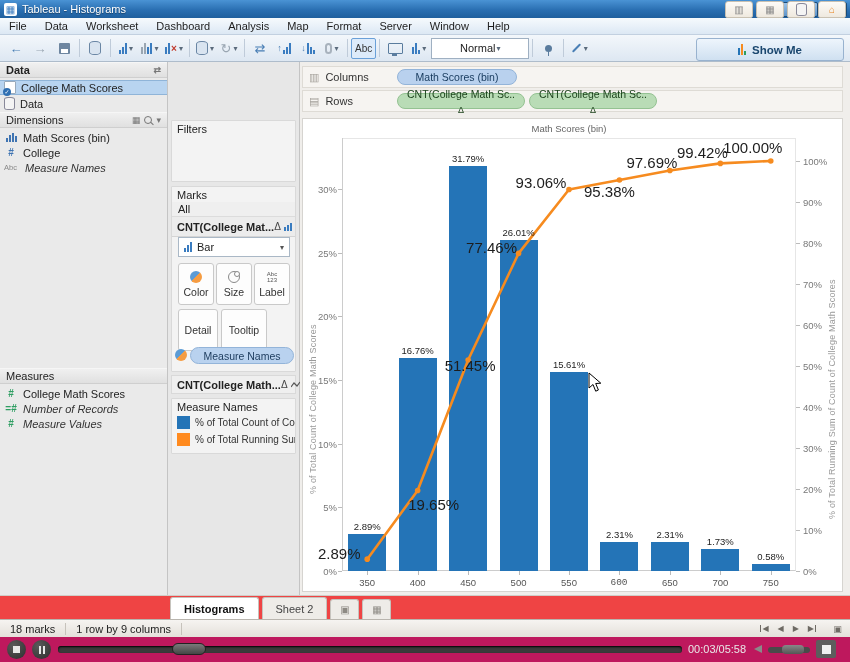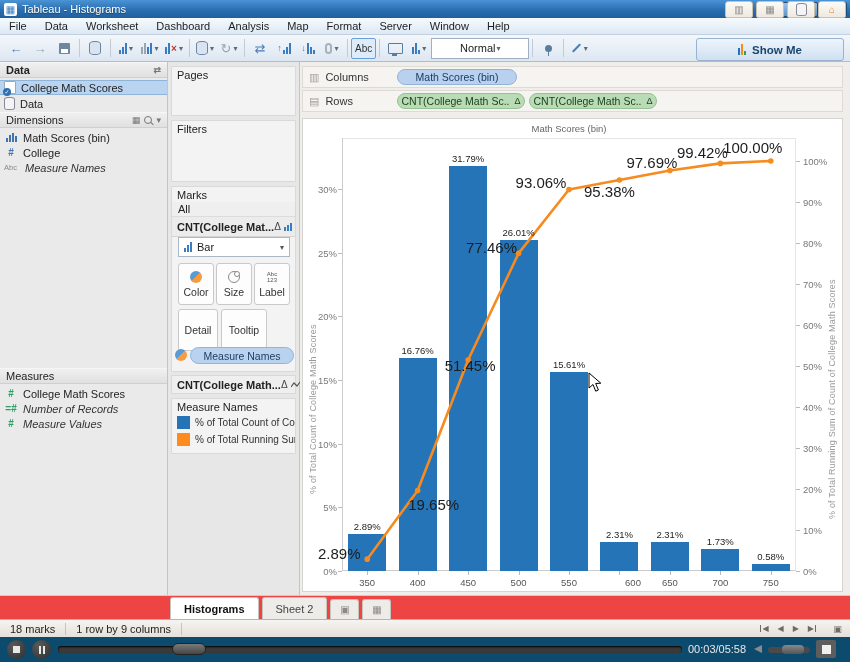--- a/index.html
+++ b/index.html
@@ -84,21 +84,21 @@
   .legend-sw{width:13px;height:13px;display:inline-block;flex:none;}
   .legrow{height:17px;display:flex;align-items:center;gap:5px;padding:0 5px;font-size:10px;color:#333;white-space:nowrap;overflow:hidden;}
 
   
   .viewarea{position:absolute;left:300px;top:0;width:550px;height:533px;background:#f0eeeb;}
   .shelf-row{position:absolute;left:2px;width:541px;height:22px;background:#f6f4f1;border:1px solid #dedbd5;display:flex;align-items:center;box-sizing:border-box;}
   .shelf-lab{width:88px;display:flex;align-items:center;gap:6px;padding-left:6px;color:#333;}
   .shelf-lab .gic{color:#a5a29c;font-size:11px;}
   .pill{height:16px;border-radius:8px;display:inline-flex;align-items:center;justify-content:center;font-size:10.5px;padding:0 10px;margin-right:4px;white-space:nowrap;box-sizing:border-box;}
   .pill.blue{background:#b9d1ee;border:1px solid #93b4d9;color:#16395c;width:120px;}
-  .pill.green{background:#b9dcb6;border:1px solid #94c292;color:#1c431c;width:128px;gap:5px;}
+  .pill.green{background:#b9dcb6;border:1px solid #94c292;color:#1c431c;width:128px;gap:5px;flex-direction:column;}
   .pill .delta{font-size:9px;}
 
   .canvas{position:absolute;left:2px;top:56px;width:541px;height:474px;background:#fff;border:1px solid #d6d4d0;box-sizing:border-box;}
   .chart-title{position:absolute;left:39px;top:0;width:454px;height:19px;border-bottom:1px solid #e6e6e6;display:flex;align-items:center;justify-content:center;color:#666;font-size:9.5px;}
   .plotborder{position:absolute;left:39px;top:19px;width:454px;height:433px;border-left:1px solid #cccccc;border-bottom:1px solid #cccccc;border-right:1px solid #e6e6e6;box-sizing:border-box;}
   .bar{position:absolute;width:38px;}
   .blabel{position:absolute;transform:translateX(-50%);font-size:9.5px;color:#1d1d1d;white-space:nowrap;}
   .llabel{position:absolute;transform:translateX(-50%);font-size:15px;color:#1d1d1d;white-space:nowrap;}
   .tickl{position:absolute;font-size:9.5px;color:#787878;white-space:nowrap;}
   .tickmark{position:absolute;background:#bbb;}
@@ -115,21 +115,21 @@
   
   .statusbar{position:absolute;left:0;top:619px;width:850px;height:18px;background:linear-gradient(#f6f4f1,#e4e0da);border-top:1px solid #b9b5ae;display:flex;align-items:center;box-sizing:border-box;color:#222;}
   .statusbar .st{margin-left:10px;white-space:nowrap;}
   .statusbar .ssep{width:1px;height:12px;background:#c6c2bb;margin-left:10px;}
   .stnav{position:absolute;right:34px;display:flex;gap:9px;align-items:center;color:#6e6a64;font-size:8px;}
   .stnav span{display:flex;align-items:center;gap:1px;}
   .stnav .vb{display:inline-block;width:1px;height:7px;background:#6e6a64;}
   .stfilm{position:absolute;right:8px;color:#6e6a64;font-size:9px;}
 
   
-  .player{position:absolute;left:0;top:637px;width:850px;height:25px;background:#0c4a6e;}
+  .player{position:absolute;left:0;top:637px;width:850px;height:25px;background:#be185d;}
   .pbtn{position:absolute;top:3px;width:19px;height:19px;border-radius:50%;background:radial-gradient(circle at 35% 30%,#5a5a5a,#2e2e2e);display:flex;align-items:center;justify-content:center;}
   .pbtn .stopi{width:7px;height:7px;background:#e8e8e8;}
   .pbtn .pausei{display:flex;gap:2px;}
   .pbtn .pausei i{display:block;width:2px;height:8px;background:#e8e8e8;}
   .ptrack{position:absolute;left:58px;top:9px;width:624px;height:7px;background:#3a3a3a;border-radius:3px;box-shadow:inset 0 1px 2px #000;}
   .phandle{position:absolute;left:114px;top:-3px;width:34px;height:12px;border-radius:6px;background:linear-gradient(#7a7a7a,#454545);border:1px solid #222;box-sizing:border-box;}
   .ptime{position:absolute;left:688px;top:6px;color:#e8e8e8;font-size:11px;white-space:nowrap;}
   .spk{position:absolute;left:754px;top:8px;width:0;height:0;border-right:8px solid #8a8a8a;border-top:4.5px solid transparent;border-bottom:4.5px solid transparent;}
   .vtrack{position:absolute;left:768px;top:10px;width:42px;height:6px;background:#4a4a4a;border-radius:3px;}
   .vhandle{position:absolute;left:14px;top:-2px;width:22px;height:9px;border-radius:4px;background:linear-gradient(#888,#555);}
@@ -338,23 +338,20 @@
             <span class="lbl italic">Number of Records</span>
           </div>
           <div class="row-item" style="top: 354px;">
             <span class="fi-num fi-green">#</span>
             <span class="lbl italic">Measure Values</span>
           </div>
         </div>
     </div>
 
     <div class="shelfpanel">
-      <div class="card" style="top:4px;height:50px;">
-        <div class="chead">Pages</div>
-      </div>
       <div class="card" style="top:58px;height:62px;">
         <div class="chead">Filters</div>
       </div>
       <div class="card" style="top:124px;height:186px;">
         <div class="chead">Marks</div>
         <div class="marksrow">All</div>
         <div class="cntrow">
           <span>CNT(College Mat...</span>
           <span class="tics">
               <span class="delta">Δ</span>
@@ -500,21 +497,21 @@
           <div class="bar" style="left: 146.111px; top: 47.3133px; height: 404.687px; background: rgb(36, 116, 183);"></div>
           <div class="xlab" style="left: 165.111px; top: 458px;">450</div>
           <div class="tickmark" style="left: 165.111px; top: 452px; width: 1px; height: 4px;"></div>
           <div class="bar" style="left: 196.556px; top: 120.893px; height: 331.107px; background: rgb(36, 116, 183);"></div>
           <div class="xlab" style="left: 215.556px; top: 458px;">500</div>
           <div class="tickmark" style="left: 215.556px; top: 452px; width: 1px; height: 4px;"></div>
           <div class="bar" style="left: 247px; top: 253.285px; height: 198.715px; background: rgb(36, 116, 183);"></div>
           <div class="xlab" style="left: 266px; top: 458px;">550</div>
           <div class="tickmark" style="left: 266px; top: 452px; width: 1px; height: 4px;"></div>
           <div class="bar" style="left: 297.444px; top: 422.594px; height: 29.4063px; background: rgb(36, 116, 183);"></div>
-          <div class="xlab" style="left: 330px; top: 458px;">600</div>
+          <div class="xlab" style="left: 316px; top: 458px; font-family: Liberation Mono, monospace;">600</div>
           <div class="tickmark" style="left: 316.444px; top: 452px; width: 1px; height: 4px;"></div>
           <div class="bar" style="left: 347.889px; top: 422.594px; height: 29.4063px; background: rgb(36, 116, 183);"></div>
           <div class="xlab" style="left: 366.889px; top: 458px;">650</div>
           <div class="tickmark" style="left: 366.889px; top: 452px; width: 1px; height: 4px;"></div>
           <div class="bar" style="left: 398.333px; top: 429.977px; height: 22.0229px; background: rgb(36, 116, 183);"></div>
           <div class="xlab" style="left: 417.333px; top: 458px;">700</div>
           <div class="tickmark" style="left: 417.333px; top: 452px; width: 1px; height: 4px;"></div>
           <div class="bar" style="left: 448.778px; top: 444.617px; height: 7.3834px; background: rgb(36, 116, 183);"></div>
           <div class="xlab" style="left: 467.778px; top: 458px;">750</div>
           <div class="tickmark" style="left: 467.778px; top: 452px; width: 1px; height: 4px;"></div>

